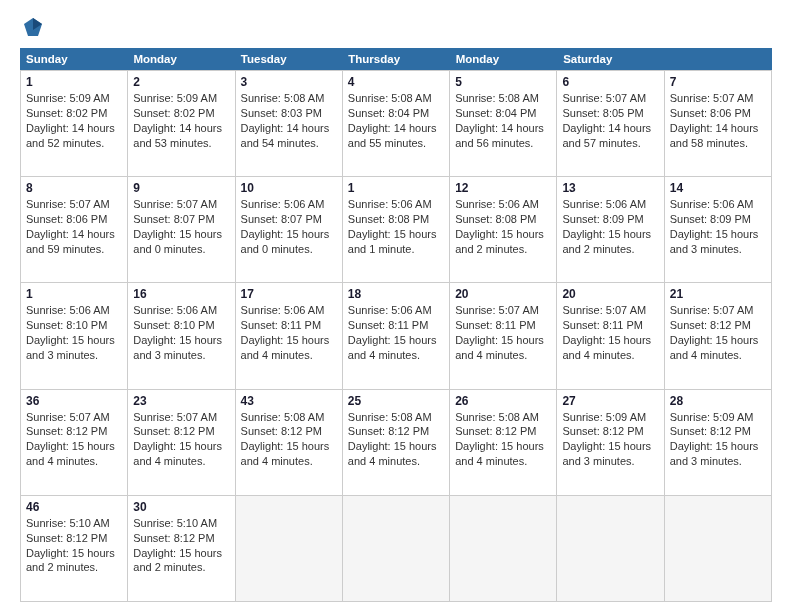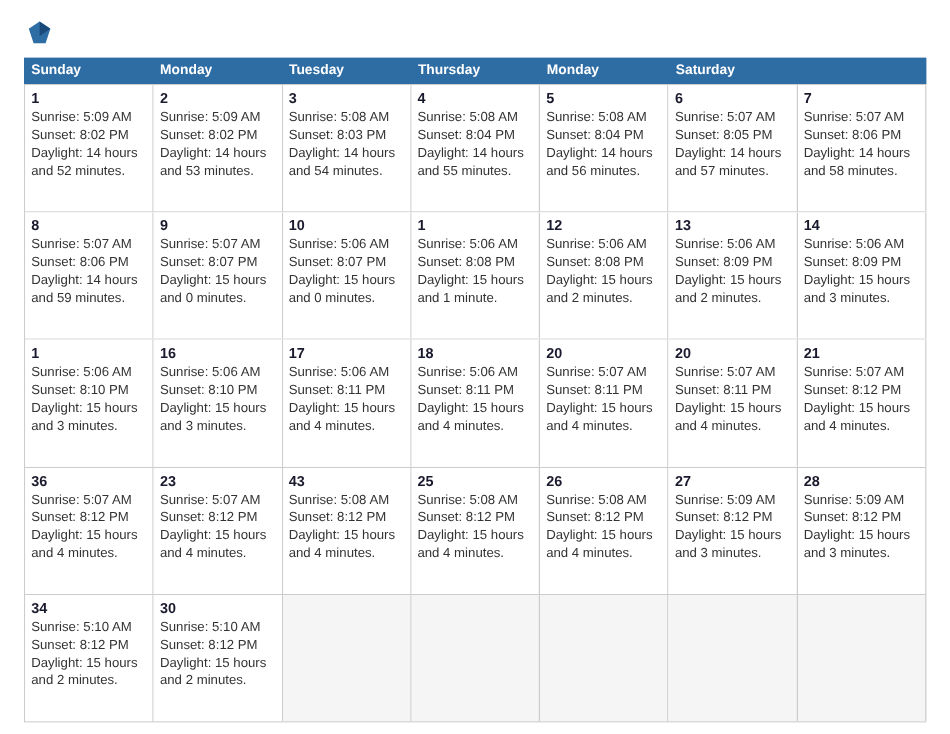--- a/index.html
+++ b/index.html
@@ -367,21 +367,21 @@
         <span class="day-num">28</span>
         <div class="day-info">
           Sunrise: 5:09 AM<br>
           Sunset: 8:12 PM<br>
           Daylight: 15 hours and 3 minutes.
         </div>
       </div>
         </div>
         <div class="cal-row">
           <div class="cal-cell">
-        <span class="day-num">34</span>
+        <span class="day-num">46</span>
         <div class="day-info">
           Sunrise: 5:10 AM<br>
           Sunset: 8:12 PM<br>
           Daylight: 15 hours and 2 minutes.
         </div>
       </div>
           <div class="cal-cell">
         <span class="day-num">30</span>
         <div class="day-info">
           Sunrise: 5:10 AM<br>

